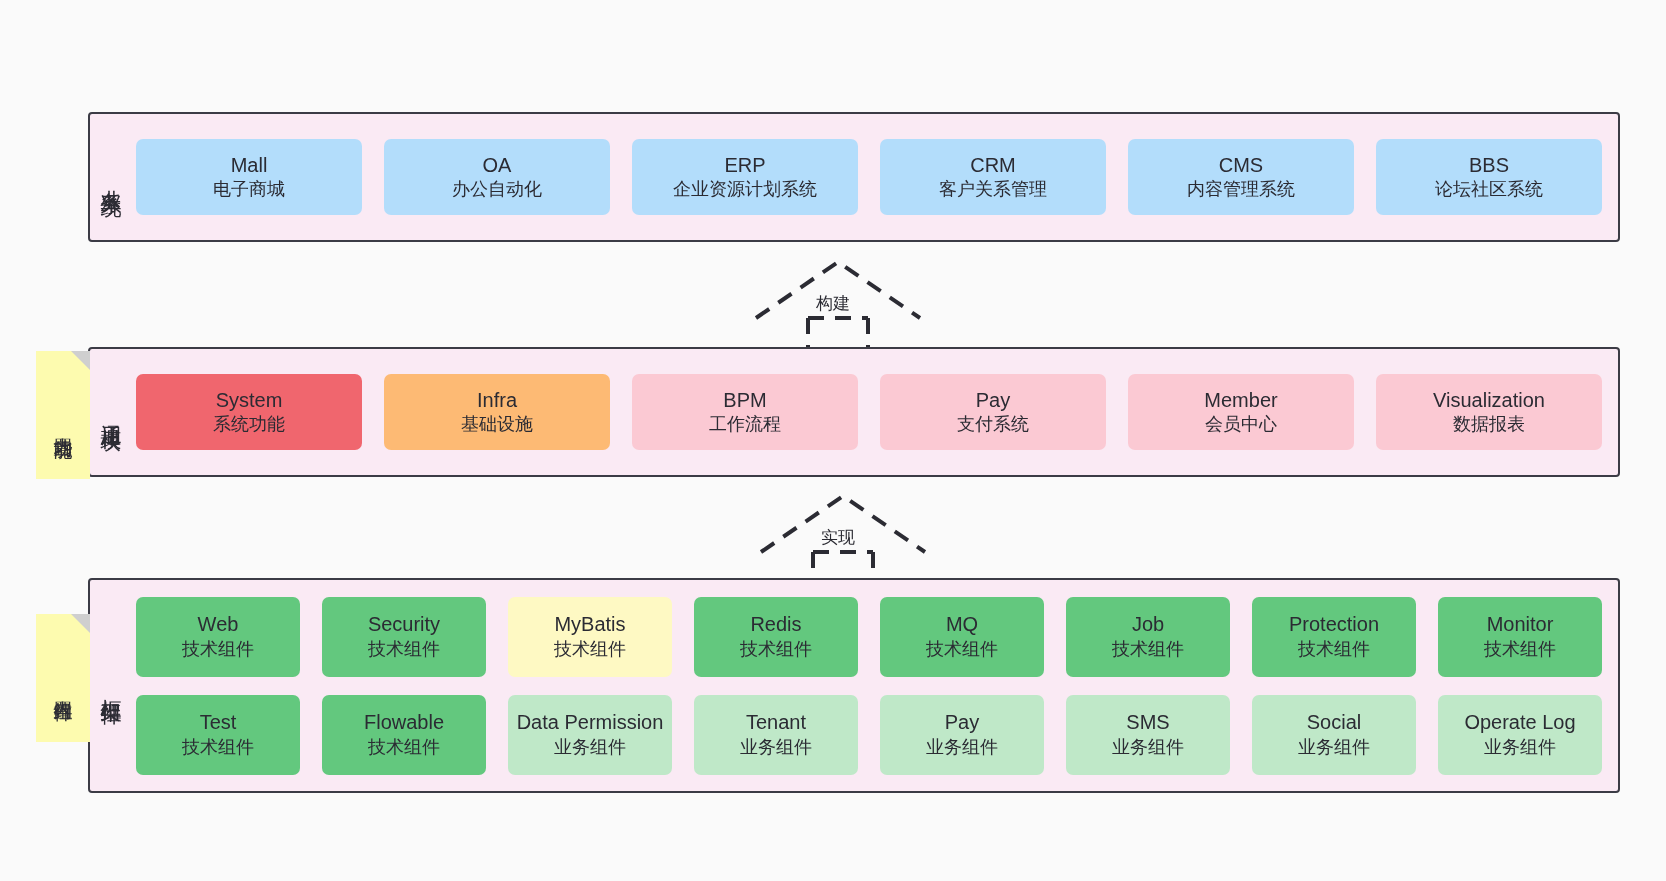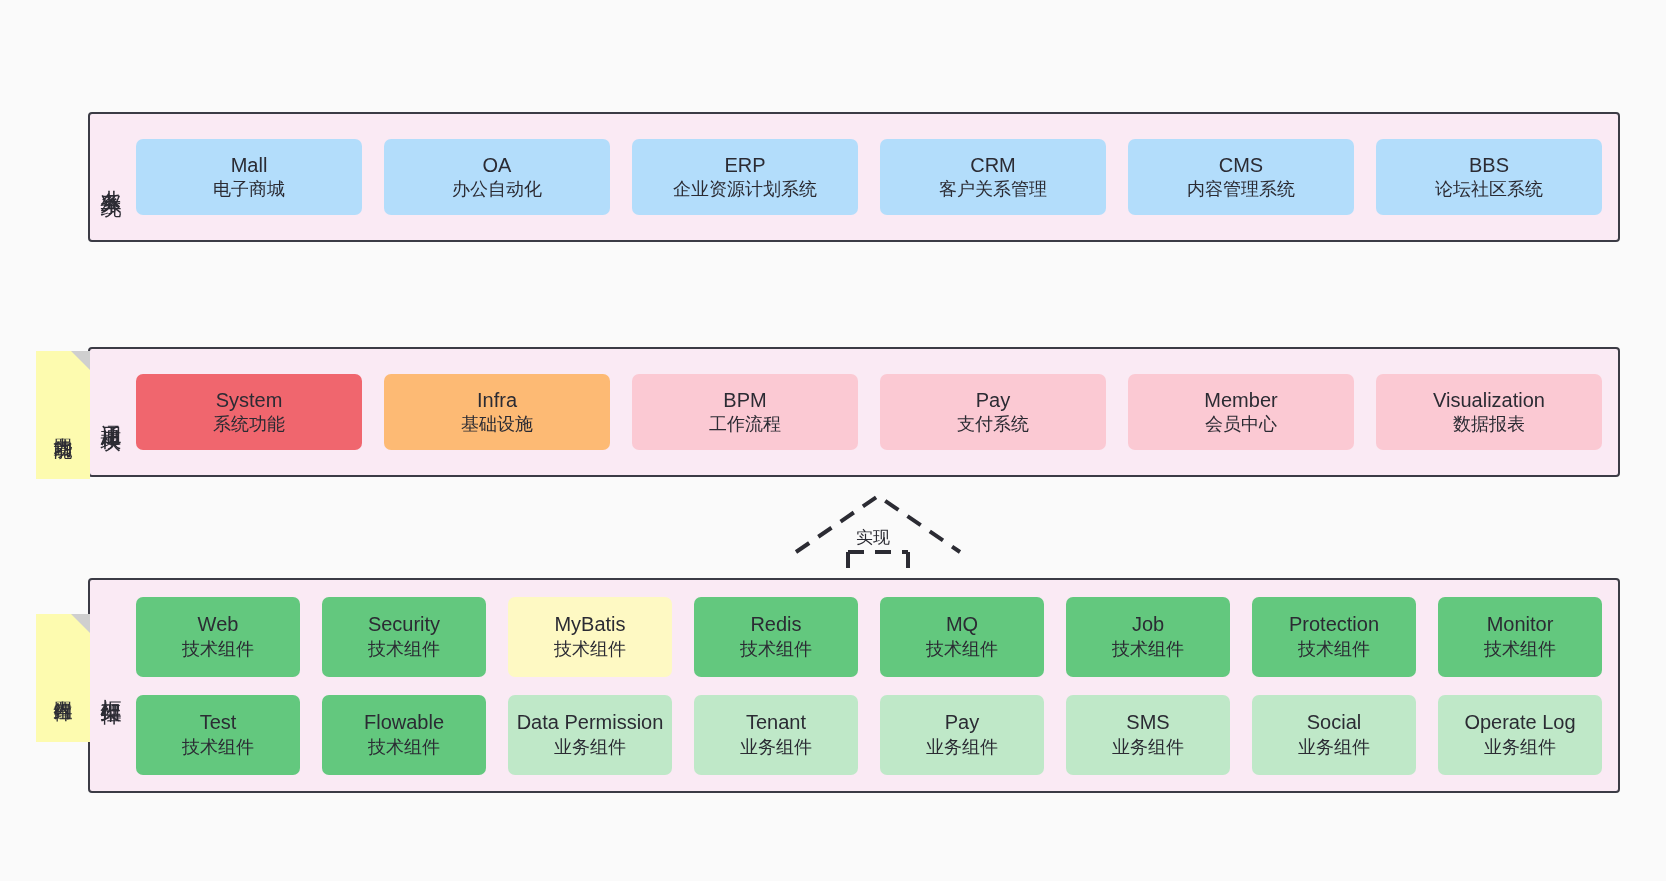--- a/index.html
+++ b/index.html
@@ -106,21 +106,21 @@
     position: absolute;
     font-size: 17px;
     color: #2b2b33;
     background: #fafafa;
     padding: 0 2px;
     user-select: none;
     white-space: nowrap;
   }
   #arrow-build { left: 752px; top: 256px; width: 172px; height: 94px; }
   #arrow-build .arrow-label { left: 62px; top: 36px; }
-  #arrow-implement { left: 792px; top: 490px; width: 172px; height: 94px; }
+  #arrow-implement { left: 757px; top: 490px; width: 172px; height: 94px; }
   #arrow-implement .arrow-label { left: 62px; top: 36px; }
 </style>
 </head>
 <body>
 
 <div id="canvas">
 
   <div class="layer" id="layer-business">
     <div class="layer-label">业务系统</div>
     <div class="layer-body">
@@ -146,20 +146,27 @@
             <span class="cn">内容管理系统</span>
           </div>
           <div class="card" style="background: rgb(179, 221, 251);">
             <span class="en">BBS</span>
             <span class="cn">论坛社区系统</span>
           </div>
         </div>
     </div>
   </div>
 
+  <div class="arrow" id="arrow-build">
+    <svg width="172" height="94" viewBox="0 0 172 94" xmlns="http://www.w3.org/2000/svg">
+      <path d="M 4 62 L 86 6 L 168 62" fill="none" stroke="#2b2b33" stroke-width="4" stroke-dasharray="16 11" stroke-linecap="butt"></path>
+      <path d="M 56 62 L 116 62 M 56 62 L 56 92 M 116 62 L 116 92" fill="none" stroke="#2b2b33" stroke-width="4" stroke-dasharray="16 11"></path>
+    </svg>
+    <span class="arrow-label">构建</span>
+  </div>
 
   <div class="layer" id="layer-common">
     <div class="layer-label">通用模块</div>
     <div class="layer-body">
       <div class="row" id="row-common">
           <div class="card" style="background: rgb(240, 102, 110);">
             <span class="en">System</span>
             <span class="cn">系统功能</span>
           </div>
           <div class="card" style="background: #fdba74;">

